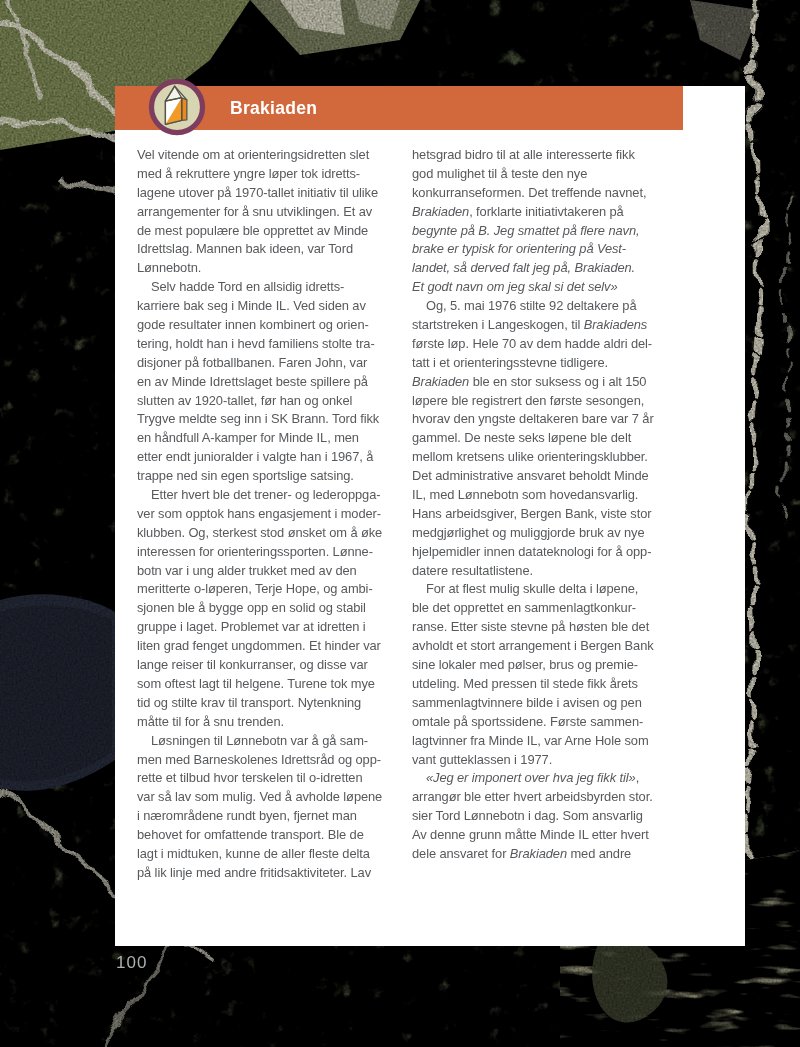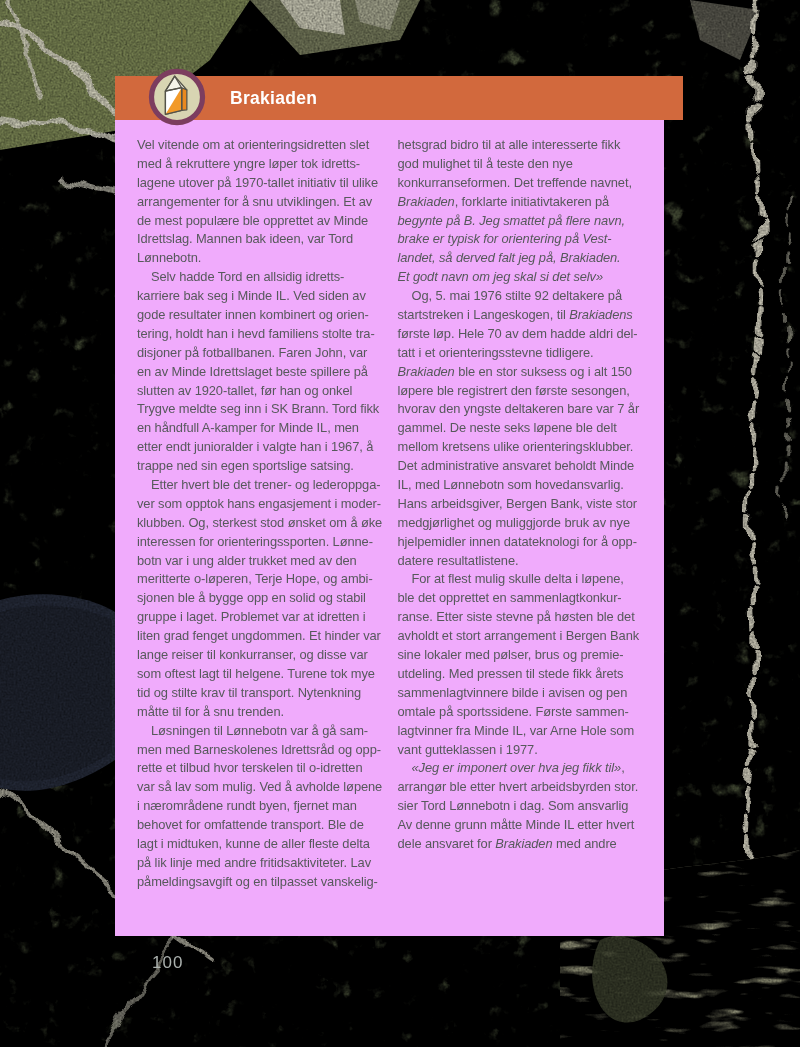--- a/index.html
+++ b/index.html
@@ -3,22 +3,22 @@
 <meta charset="utf-8">
 <style>
   html,body{margin:0;padding:0;}
   body{
     width:800px;height:1047px;position:relative;overflow:hidden;
     font-family:"Liberation Sans","DejaVu Sans",sans-serif;
     background:#3b4230;
   }
   .bg{position:absolute;inset:0;z-index:0;}
   .article-box{
-    position:absolute;left:115px;top:76px;width:549px;height:860px;
-    background:#f0abfc;z-index:2;
+    position:absolute;left:115px;top:86px;width:630px;height:860px;
+    background:#ffffff;z-index:2;
   }
   .header-bar{
     position:relative;height:44px;width:568px;background:#d2693d;
   }
   .header-title{
     display:block;padding-left:115px;line-height:44px;
     color:#ffffff;font-weight:bold;font-size:17.5px;letter-spacing:.3px;
   }
   .badge{
     position:absolute;left:33px;top:-8px;width:58px;height:58px;z-index:3;
@@ -98,21 +98,21 @@
     <path d="M790,200 C780,300 795,420 782,520" stroke-width="3" stroke-dasharray="10 8" opacity="0.5"></path>
   </g>
 
   <path d="M560,900 C640,860 720,870 800,850 L800,1047 L560,1047 Z" fill="#8f8f75" opacity="0.9"></path>
   <path d="M560,900 C640,860 720,870 800,850 L800,1047 L560,1047 Z" fill="#dddbcd" filter="url(#rockStreaks)"></path>
   <path d="M600,940 C650,920 700,990 640,1020 C600,1035 580,980 600,940 Z" fill="#3f4430" opacity="0.8"></path>
 
   <rect x="0" y="0" width="800" height="1047" fill="#10140c" filter="url(#grain)" opacity="0.5"></rect>
 </svg>
 
-<div class="page-number" style="color: rgb(171, 177, 174); margin-left: 36px;">100</div>
+<div class="page-number" style="color: rgb(171, 177, 174);">100</div>
 
 <div class="article-box">
   <div class="header-bar" style="background: rgb(210, 105, 61);">
     <span class="header-title">Brakiaden</span>
     <svg class="badge" viewBox="0 0 100 100">
       <circle cx="50" cy="50" r="44" fill="#d8d5b2" stroke="#7c3d5f" stroke-width="9"></circle>
       <g stroke="#55544a" stroke-width="2.2" stroke-linejoin="round">
         <polygon points="46,14 67,38 58,35 30,40" fill="#f4f3e8"></polygon>
         <polygon points="58,34 67,38 67,72 58,73" fill="#e9891f"></polygon>
         <polygon points="30,40 58,34 58,73 30,80" fill="#ffffff"></polygon>
@@ -163,21 +163,20 @@
         </div>
         <div>
           <div class="line indent"><span>Løsningen til Lønnebotn var å gå sam-</span></div>
           <div class="line"><span>men med Barneskolenes Idrettsråd og opp-</span></div>
           <div class="line"><span>rette et tilbud hvor terskelen til o-idretten</span></div>
           <div class="line"><span>var så lav som mulig. Ved å avholde løpene</span></div>
           <div class="line"><span>i nærområdene rundt byen, fjernet man</span></div>
           <div class="line"><span>behovet for omfattende transport. Ble de</span></div>
           <div class="line"><span>lagt i midtuken, kunne de aller fleste delta</span></div>
           <div class="line"><span>på lik linje med andre fritidsaktiviteter. Lav</span></div>
-          <div class="line"><span>påmeldingsavgift og en tilpasset vanskelig-</span></div>
         </div>
       </div>
     <div class="col">
         <div>
           <div class="line"><span>hetsgrad bidro til at alle interesserte fikk</span></div>
           <div class="line"><span>god mulighet til å teste den nye</span></div>
           <div class="line"><span>konkurranseformen. Det treffende navnet,</span></div>
           <div class="line"><span class="it">Brakiaden</span><span>, forklarte initiativtakeren på</span></div>
           <div class="line"><span class="it">begynte på B. Jeg smattet på flere navn,</span></div>
           <div class="line"><span class="it">brake er typisk for orientering på Vest-</span></div>

